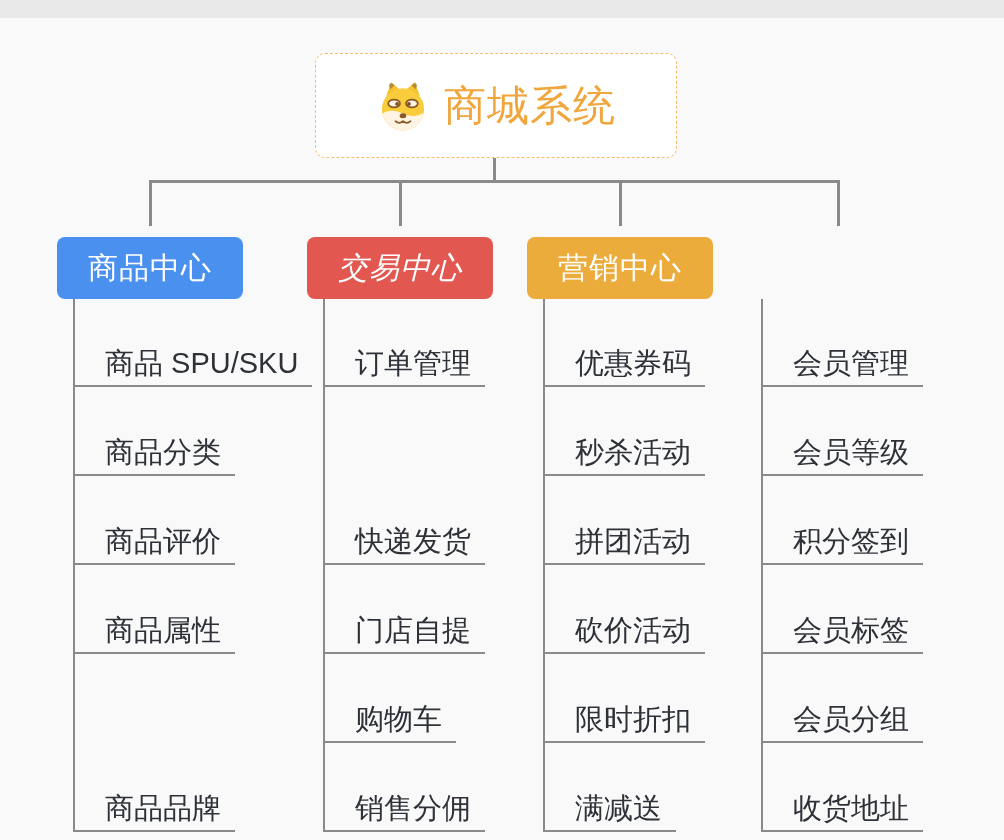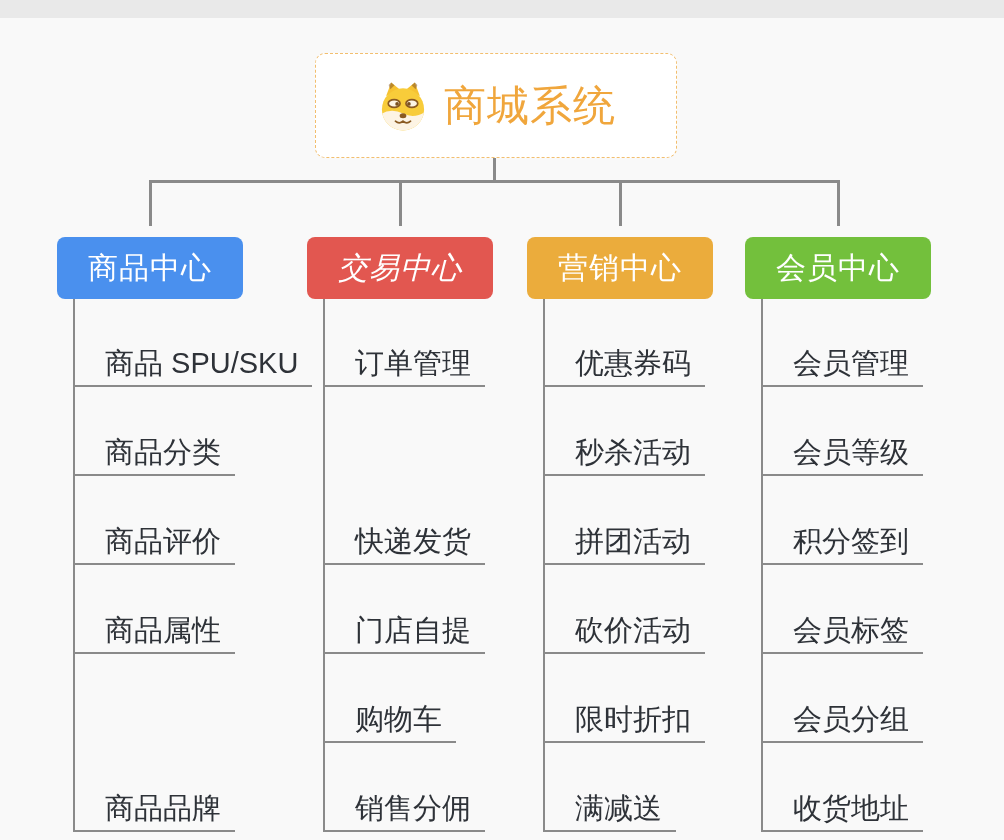--- a/index.html
+++ b/index.html
@@ -105,21 +105,20 @@
     <div class="spine"></div>
     <div class="leaf r0">优惠券码</div>
     <div class="leaf r1">秒杀活动</div>
     <div class="leaf r2">拼团活动</div>
     <div class="leaf r3">砍价活动</div>
     <div class="leaf r4">限时折扣</div>
     <div class="leaf r5">满减送</div>
   </div>
 
   <div class="branch col3">
-    <div class="branch-box" style="background: rgb(115, 192, 60);">会员中心</div>
     <div class="spine"></div>
     <div class="leaf r0">会员管理</div>
     <div class="leaf r1">会员等级</div>
     <div class="leaf r2">积分签到</div>
     <div class="leaf r3">会员标签</div>
     <div class="leaf r4">会员分组</div>
     <div class="leaf r5">收货地址</div>
   </div>
 
 </div>

